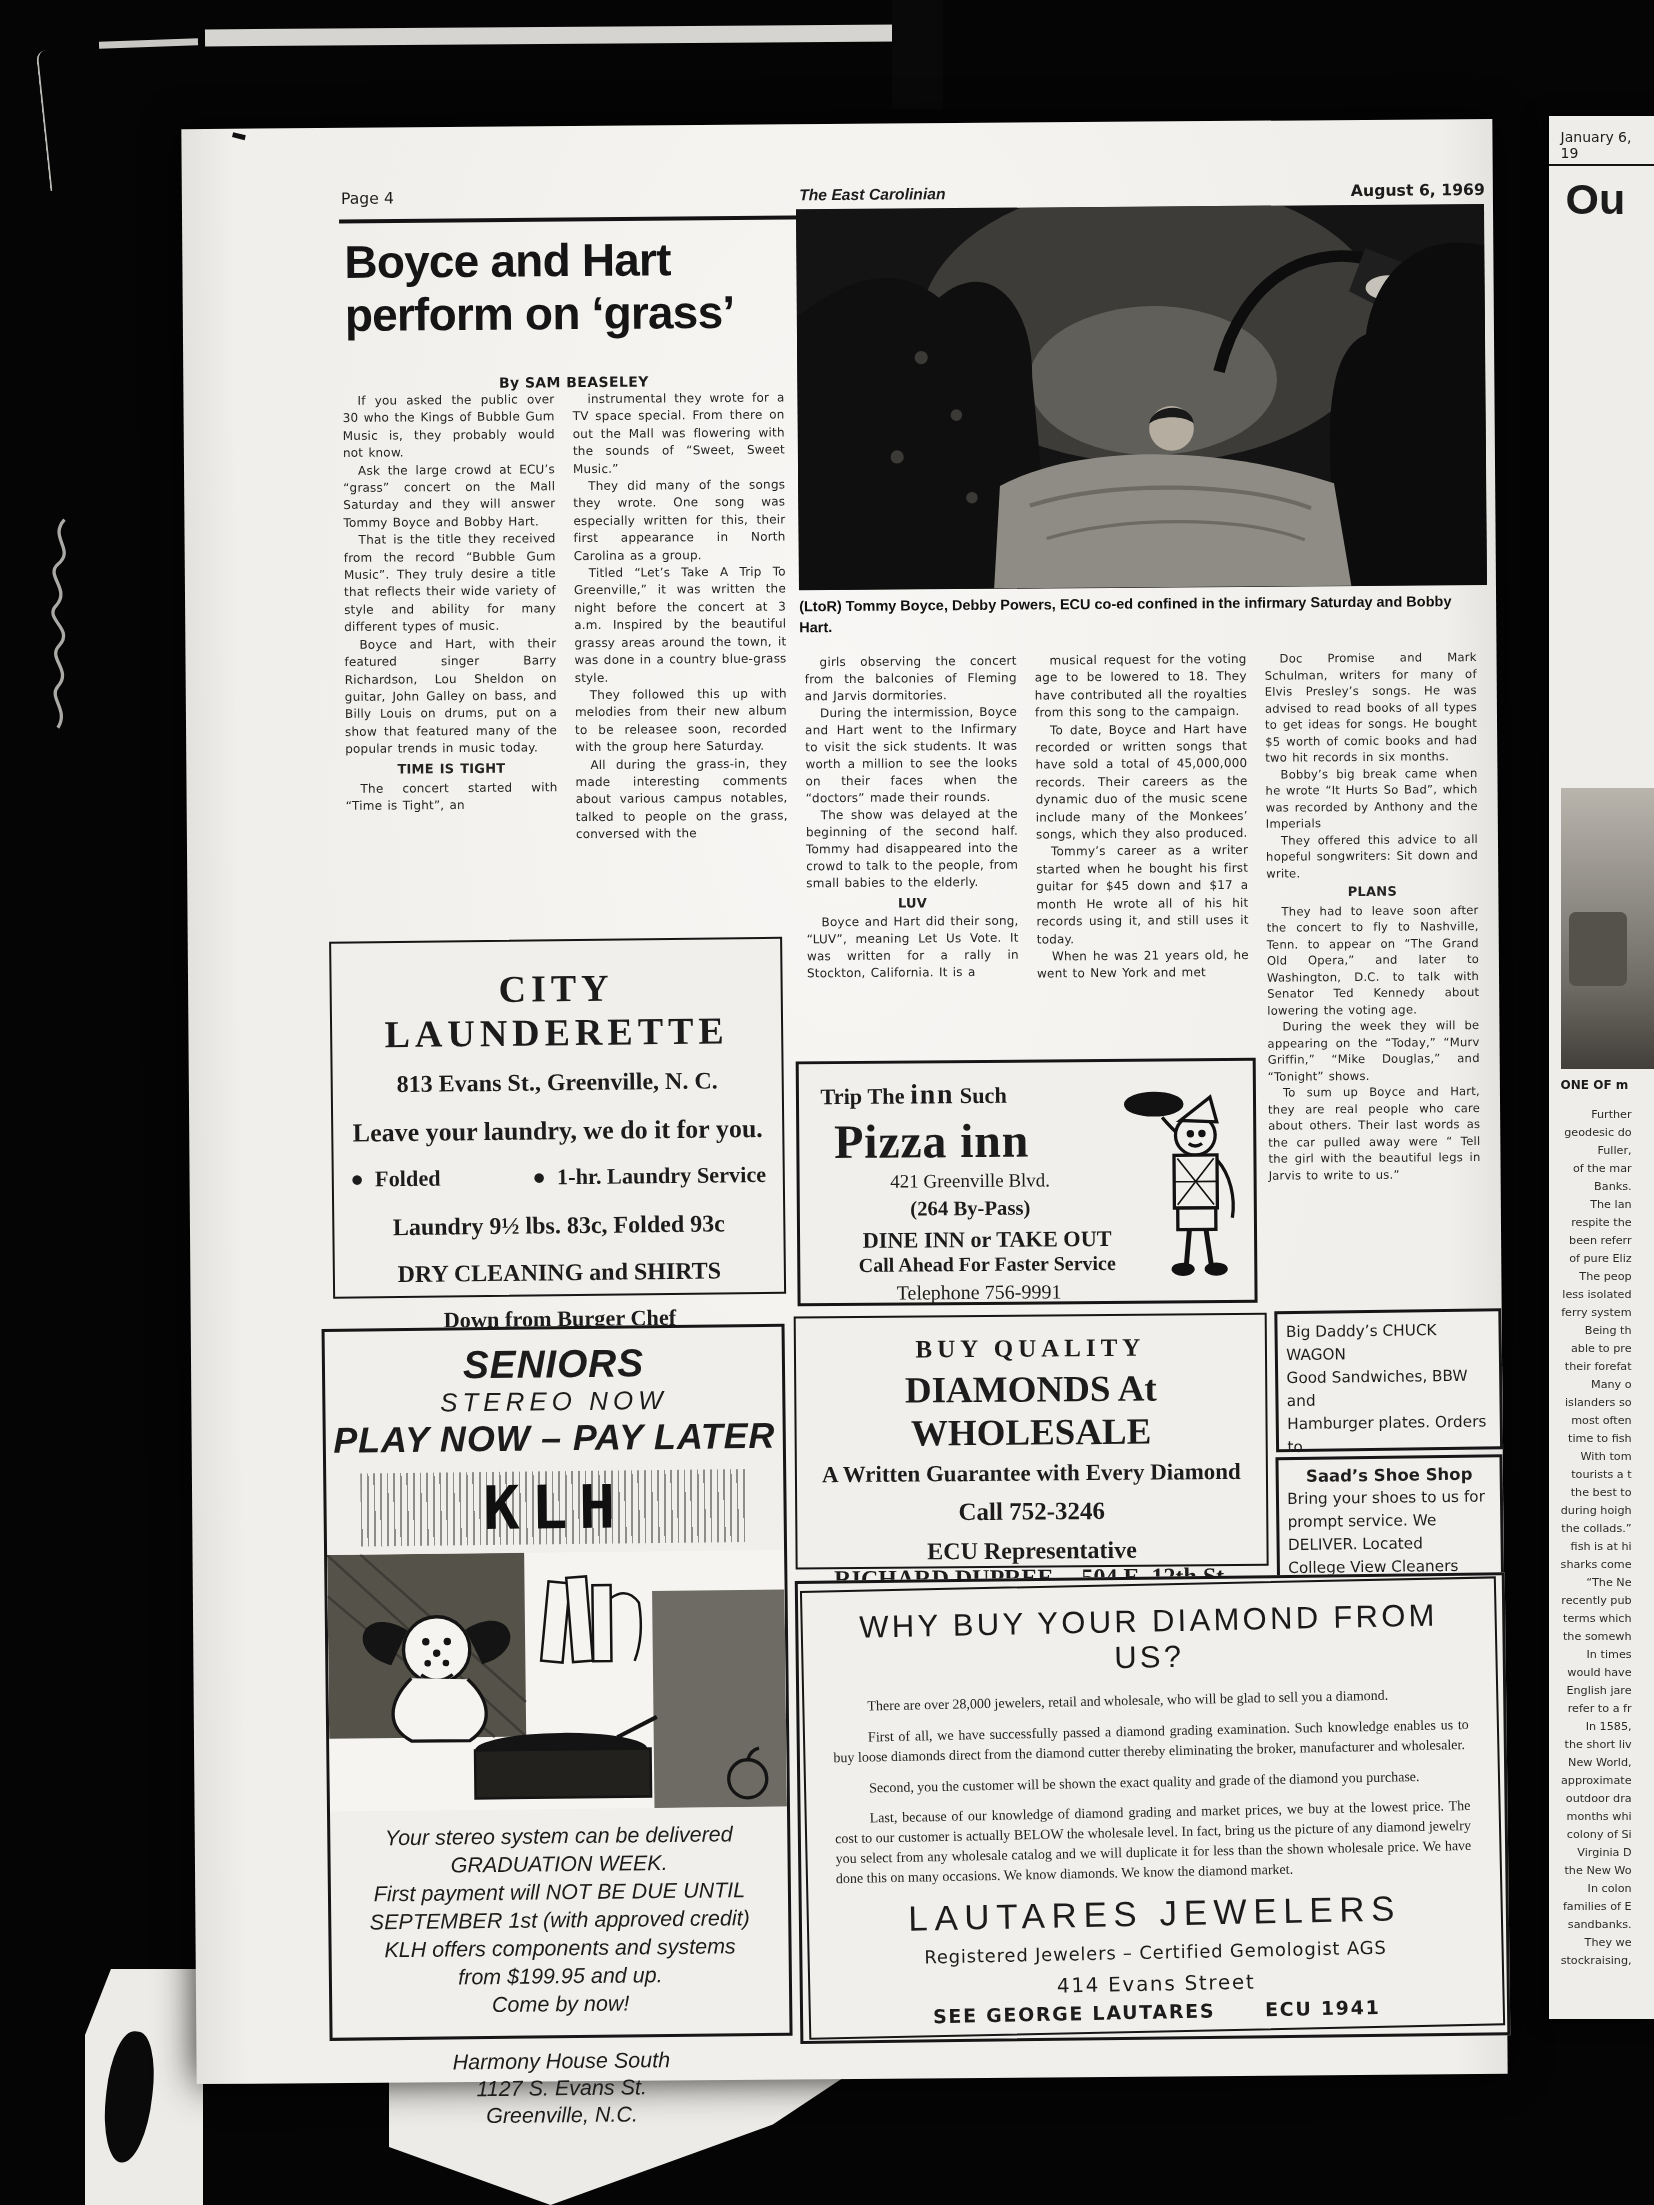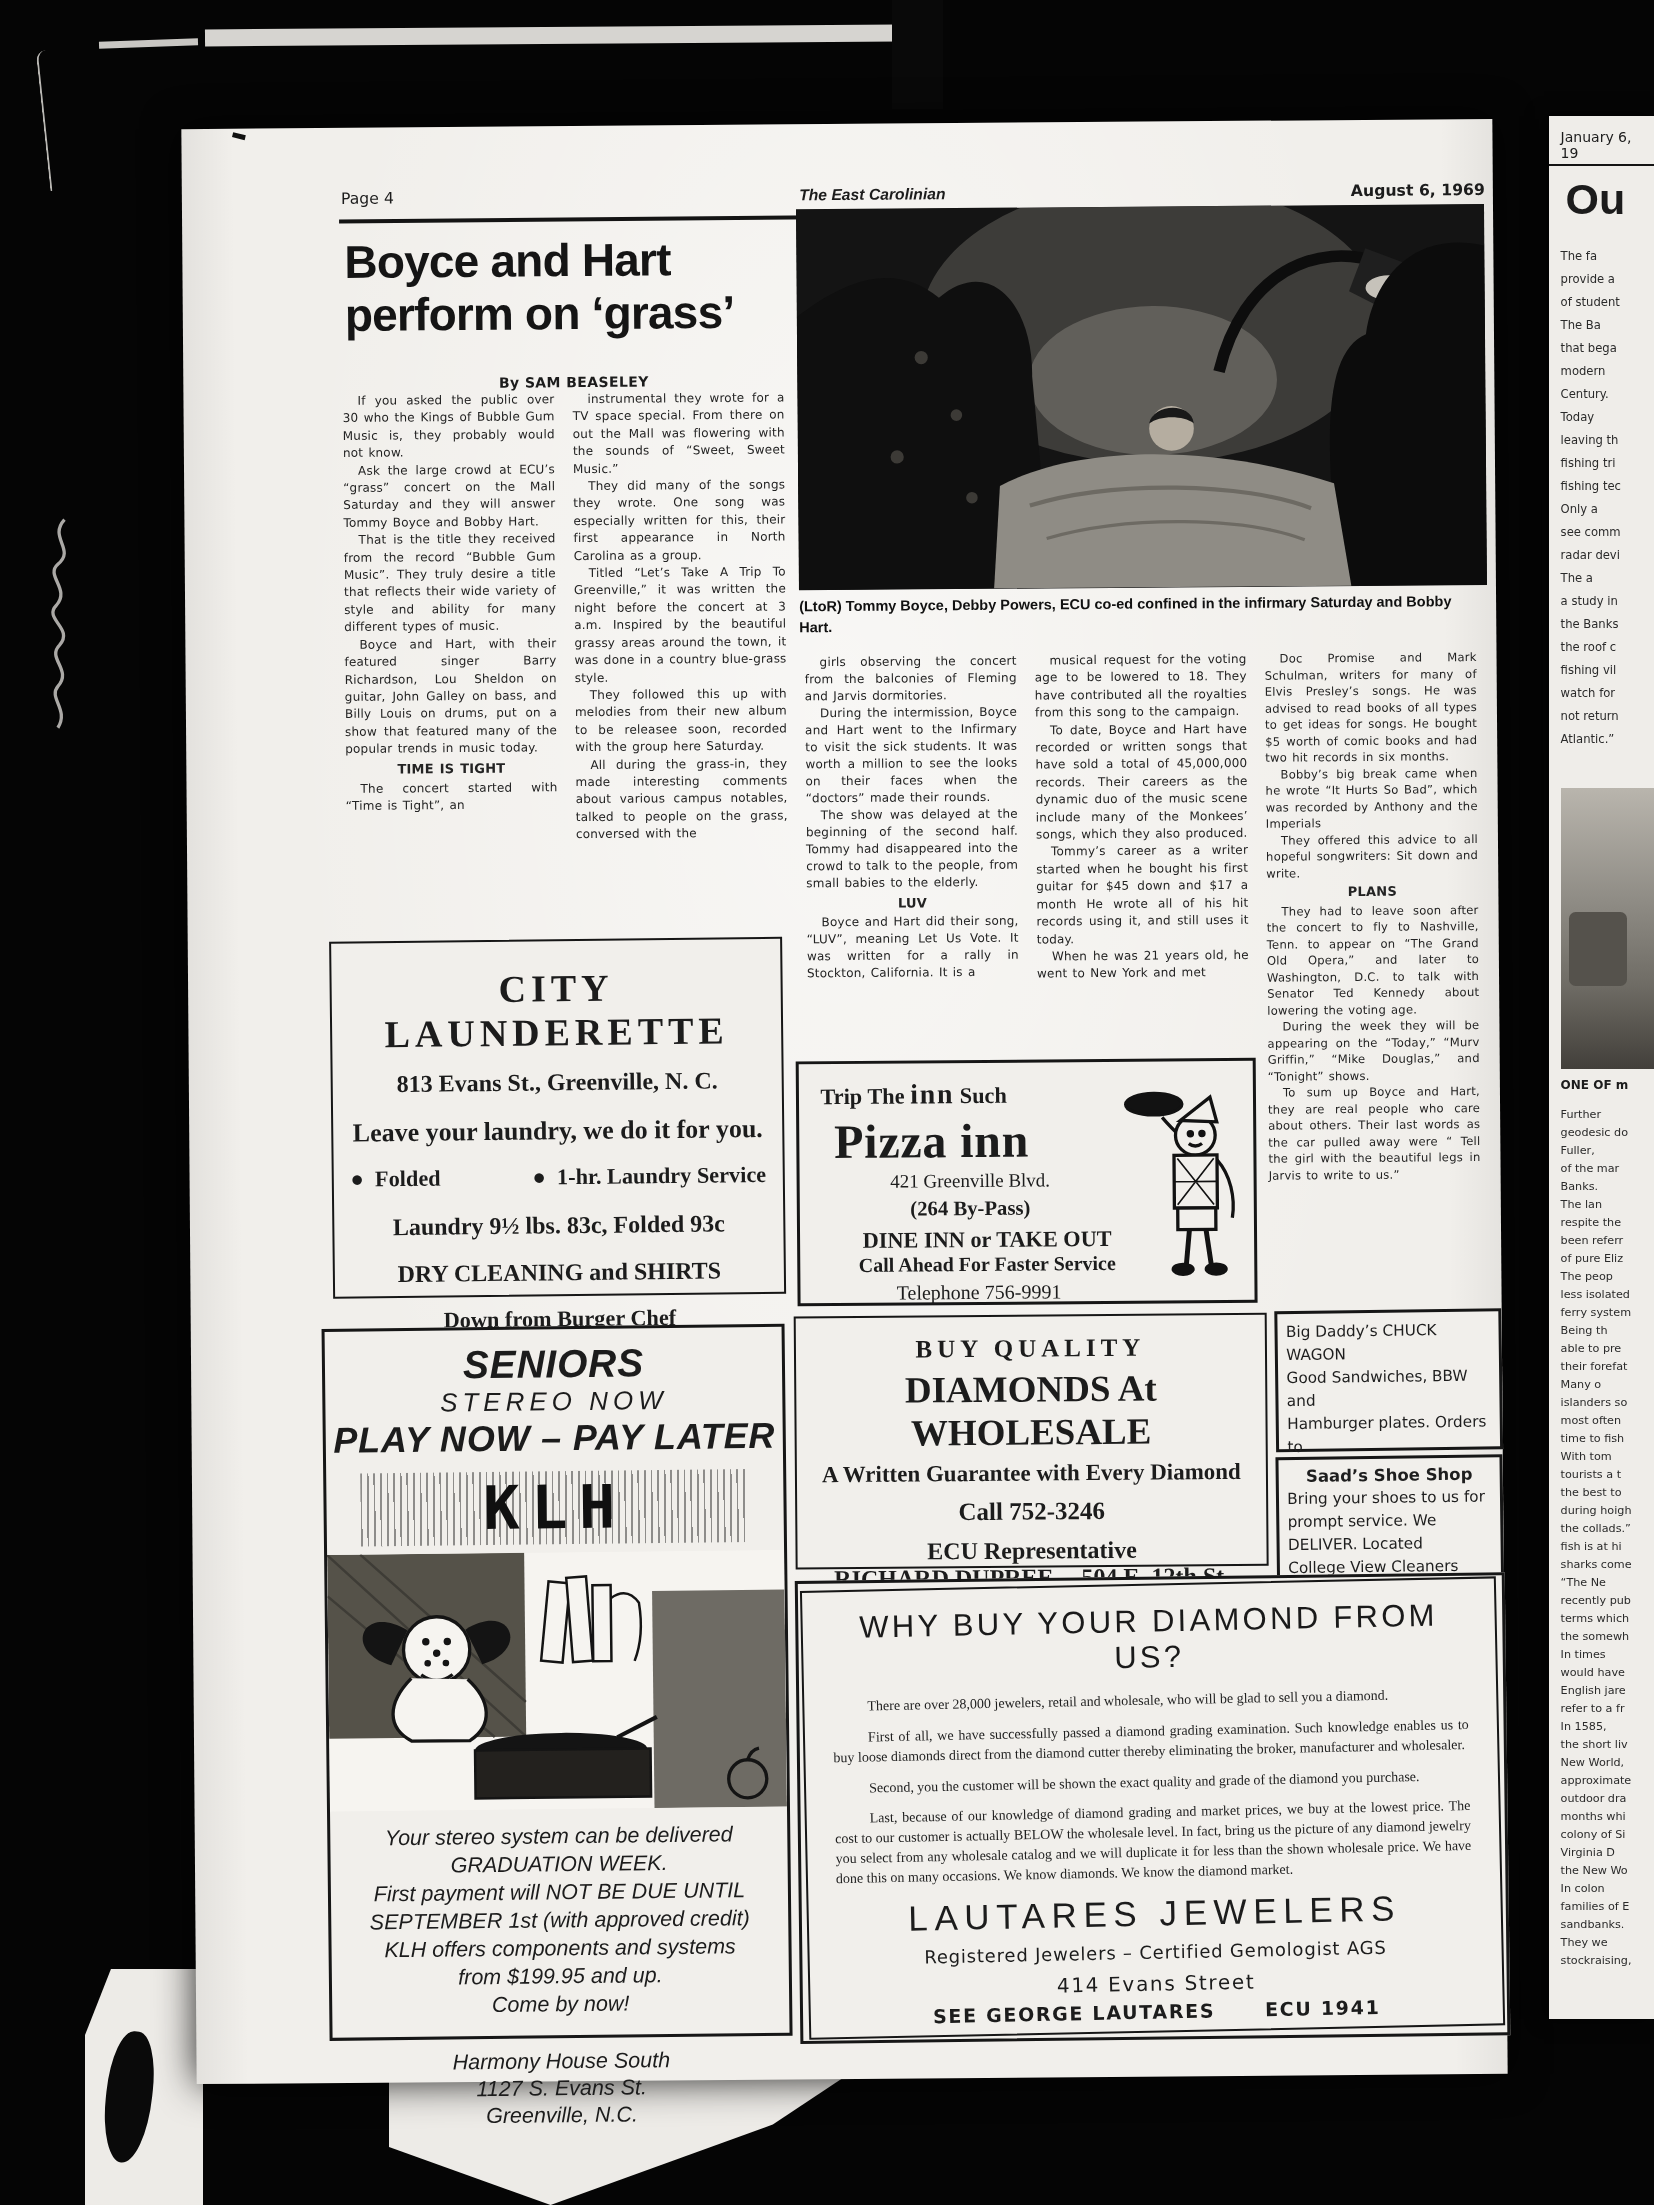--- a/index.html
+++ b/index.html
@@ -286,47 +286,25 @@
           <span>SEE GEORGE LAUTARES</span>&nbsp;&nbsp;&nbsp;&nbsp;&nbsp;&nbsp;<span>ECU 1941</span>
         </div>
       </div>
     </div>
 
   </div>
 
   <div id="right-page" class="abs">
     <div style="padding:13.2px 0 0 11.6px;font-size:14px;border-bottom:2.5px solid #141414;width:93px;padding-bottom:3.3px;">January 6, 19</div>
     <div style="padding:8.3px 0 0 16.5px;font-family:'Liberation Sans',sans-serif;font-weight:bold;font-size:43px;">Ou</div>
-    <div class="rp-lines prelines" style="padding:21.5px 0 0 11.6px;">The fa
-provide a
-of student
-The Ba
-that bega
-modern
-Century.
-Today
-leaving th
-fishing tri
-fishing tec
-Only a
-see comm
-radar devi
-The a
-a study in
-the Banks
-the roof c
-fishing vil
-watch for
-not return
-Atlantic.”</div>
     <div class="abs" style="left:11.6px;top:672px;width:94px;height:281px;background:linear-gradient(180deg,#b9b5ad 0%,#8f8c85 40%,#6f6c65 70%,#423f3a 100%);">
       <div class="abs" style="left:8.3px;top:124px;width:58px;height:74px;background:#55524c;border-radius:6.6px;"></div>
     </div>
     <div class="abs" style="left:11.6px;top:962px;font-weight:bold;font-size:12px;">ONE OF m</div>
-    <div class="abs rp-lines2 prelines" style="left:11.6px;top:990px;">Further
+    <div class="abs rp-lines2 prelines" style="left:11.6px;top:990px;text-align:right;">Further
 geodesic do
 Fuller,
 of the mar
 Banks.
 The lan
 respite the
 been referr
 of pure Eliz
 The peop
 less isolated

